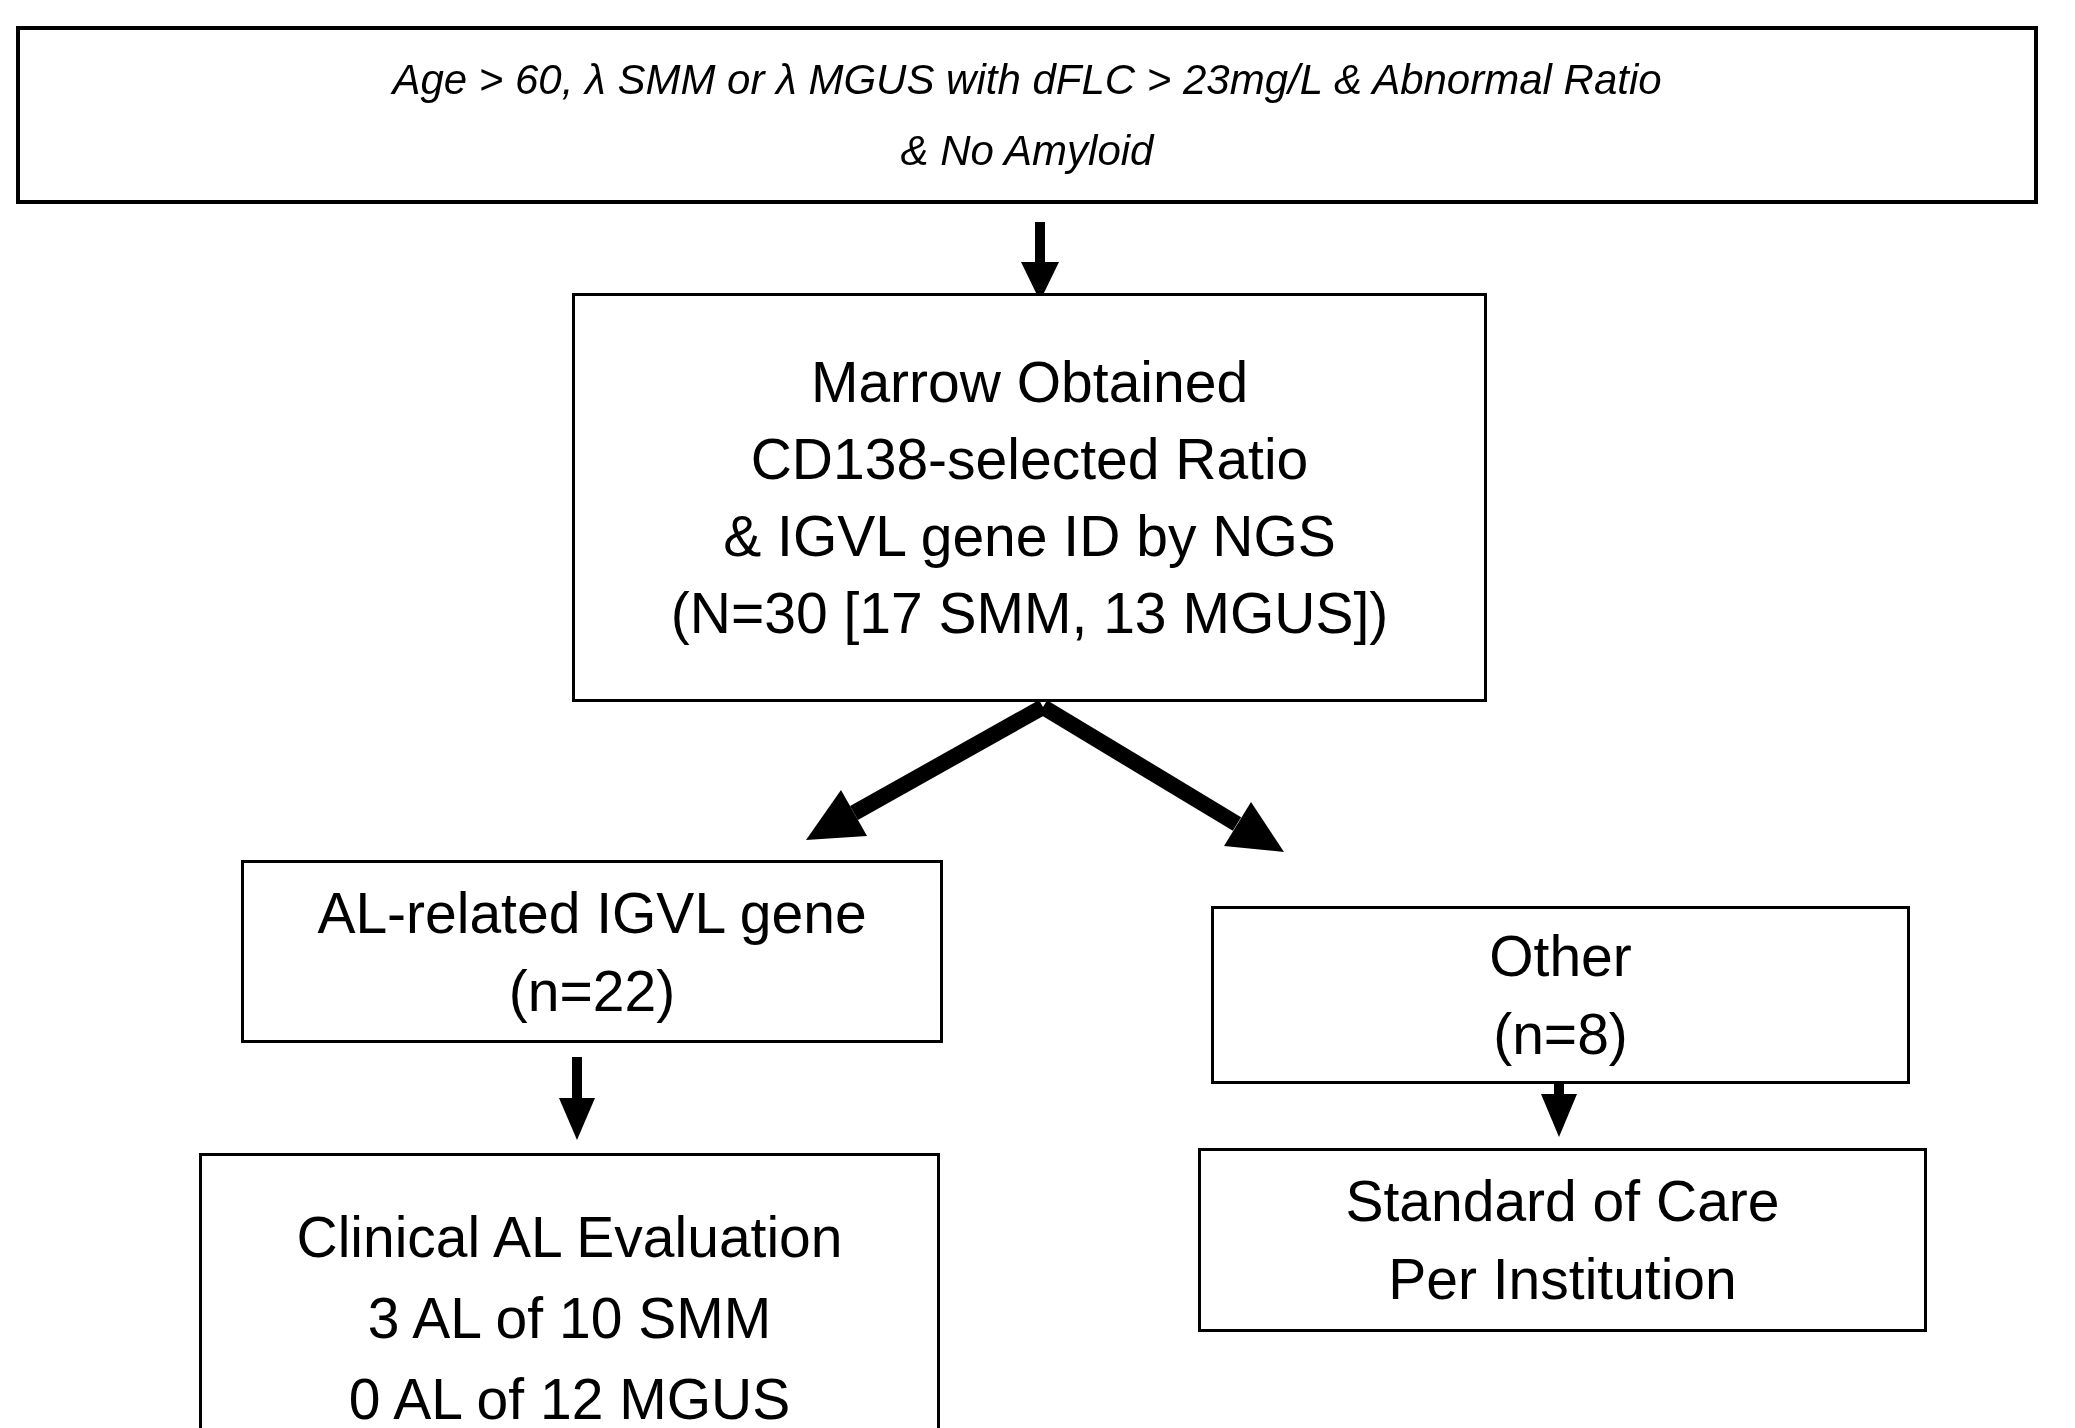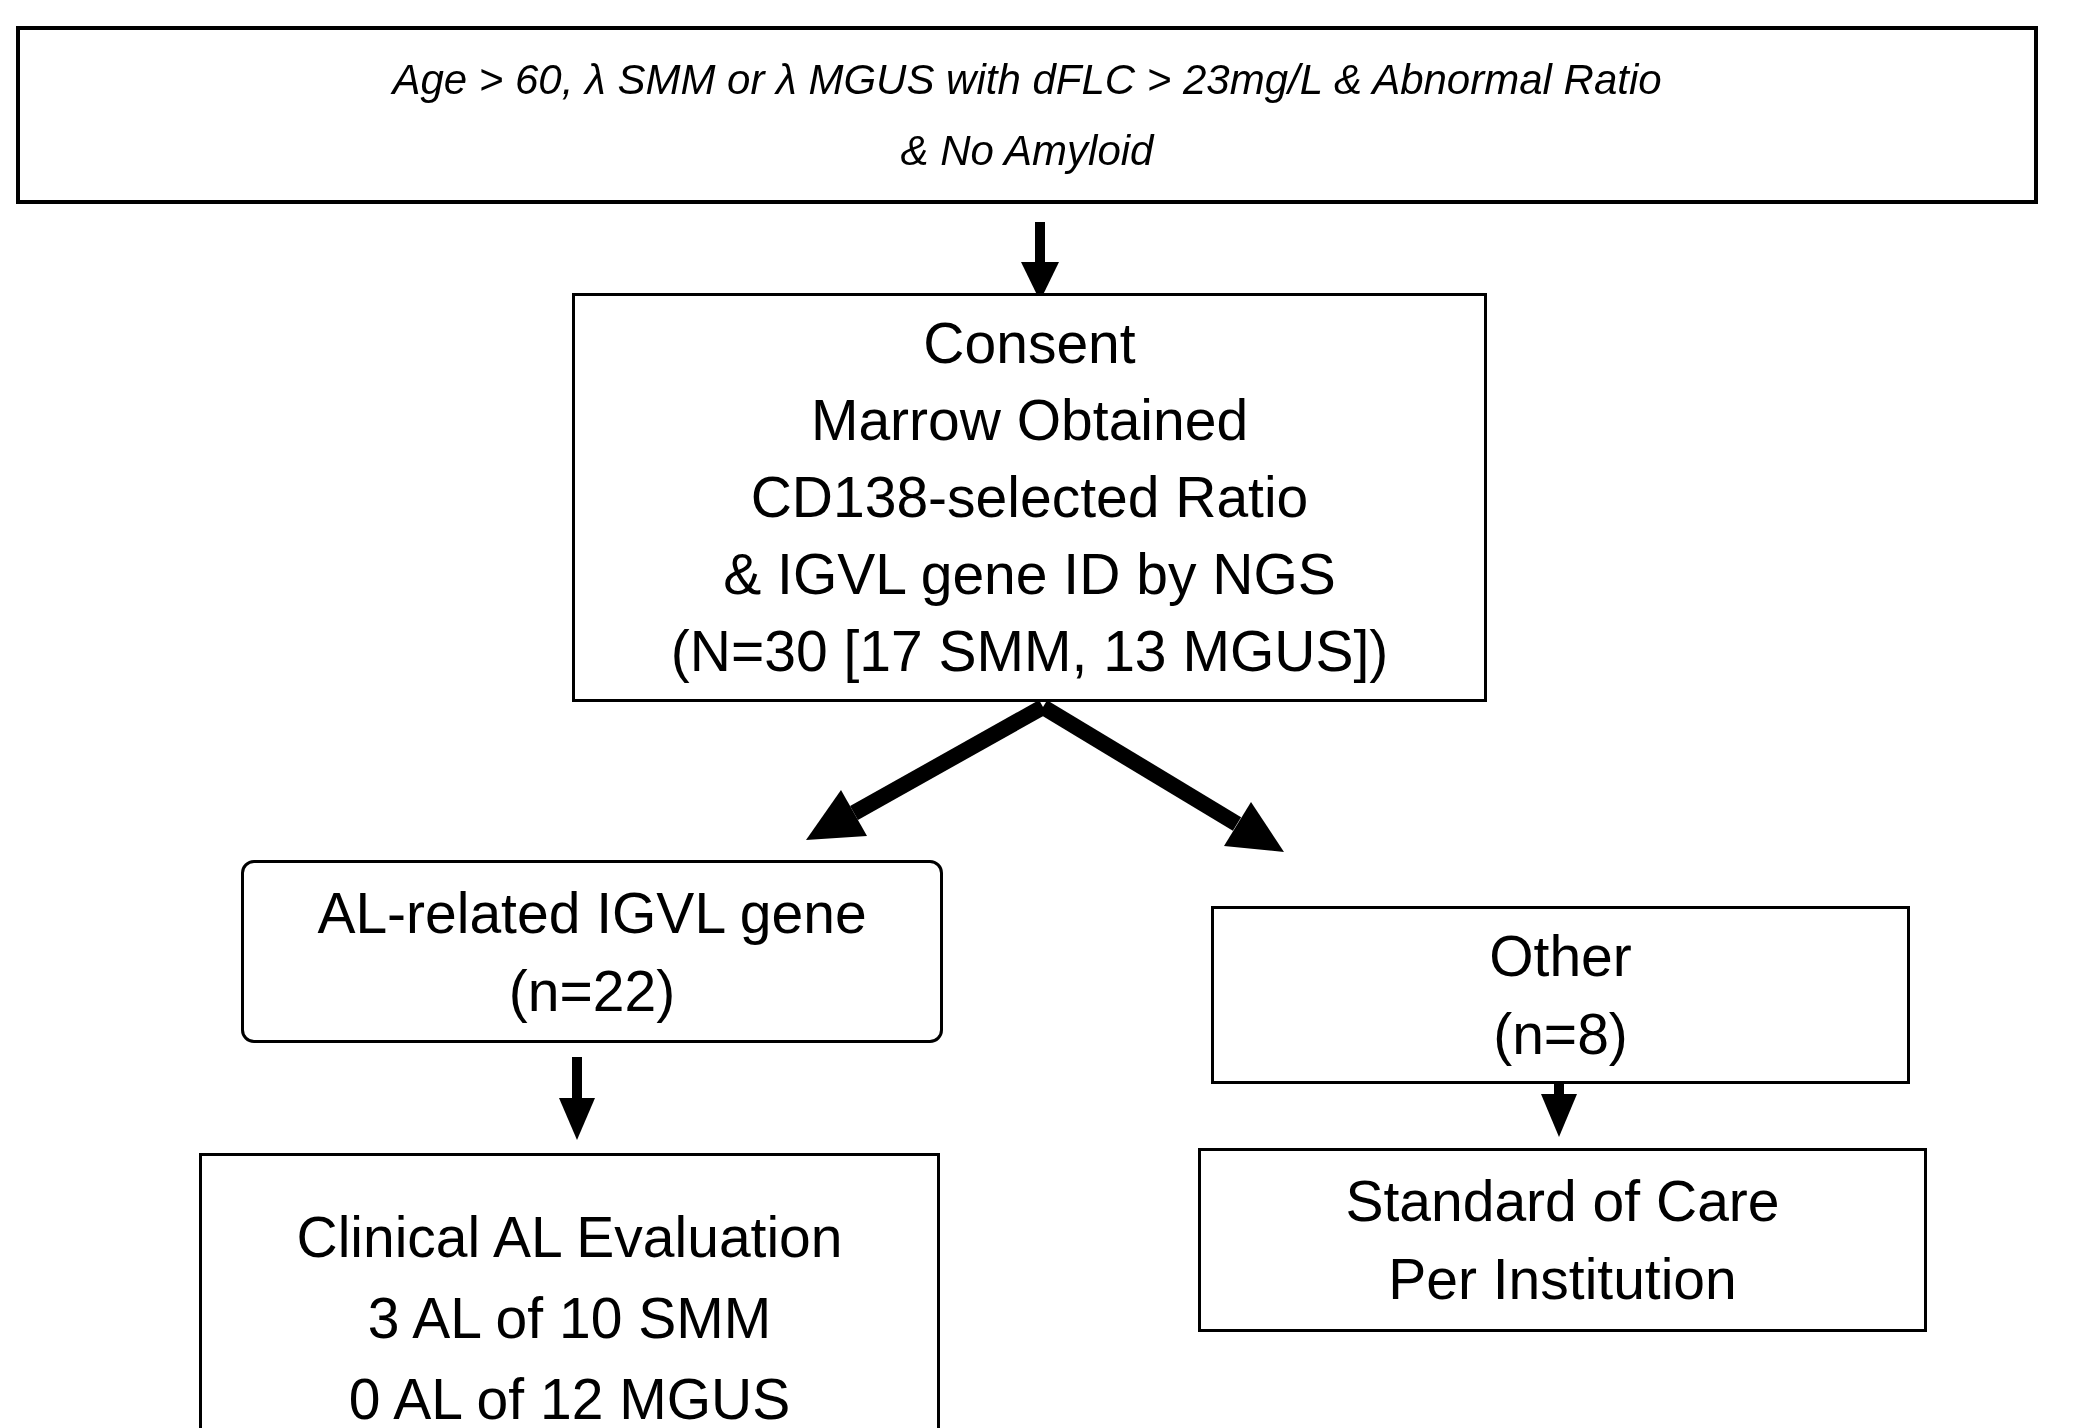--- a/index.html
+++ b/index.html
@@ -34,21 +34,21 @@
     left: 16px; top: 26px; width: 2022px; height: 178px;
     border-width: 4px;
     font-size: 42px; line-height: 71px; font-style: italic;
   }
   #box-consent {
     left: 572px; top: 293px; width: 915px; height: 409px;
     font-size: 57px; line-height: 77px;
   }
   #box-al-gene {
     left: 241px; top: 860px; width: 702px; height: 183px;
-    font-size: 57px; line-height: 78px; border-radius: 13px;
+    font-size: 57px; line-height: 78px;
   }
   #box-other {
     left: 1211px; top: 872px; width: 699px; height: 178px;
     font-size: 57px; line-height: 78px; margin-top: 34px;
   }
   #box-clinical {
     left: 199px; top: 1153px; width: 741px; height: 330px;
     font-size: 57px; line-height: 81px;
   }
   #box-standard {
@@ -102,21 +102,20 @@
       <polygon points="1541,1094 1577,1094 1559,1137"></polygon>
     </g>
   </svg>
 
   <div class="node" id="box-eligibility">
     <div class="bl">Age &gt; 60, λ SMM or λ MGUS with dFLC &gt; 23mg/L &amp; Abnormal Ratio</div>
     <div class="bl">&amp; No Amyloid</div>
   </div>
 
   <div class="node" id="box-consent">
-    <div class="bl">Consent</div>
     <div class="bl">Marrow Obtained</div>
     <div class="bl">CD138-selected Ratio</div>
     <div class="bl">&amp; IGVL gene ID by NGS</div>
     <div class="bl">(N=30 [17 SMM, 13 MGUS])</div>
   </div>
 
   <div class="node" id="box-al-gene">
     <div class="bl">AL-related IGVL gene</div>
     <div class="bl">(n=22)</div>
   </div>

